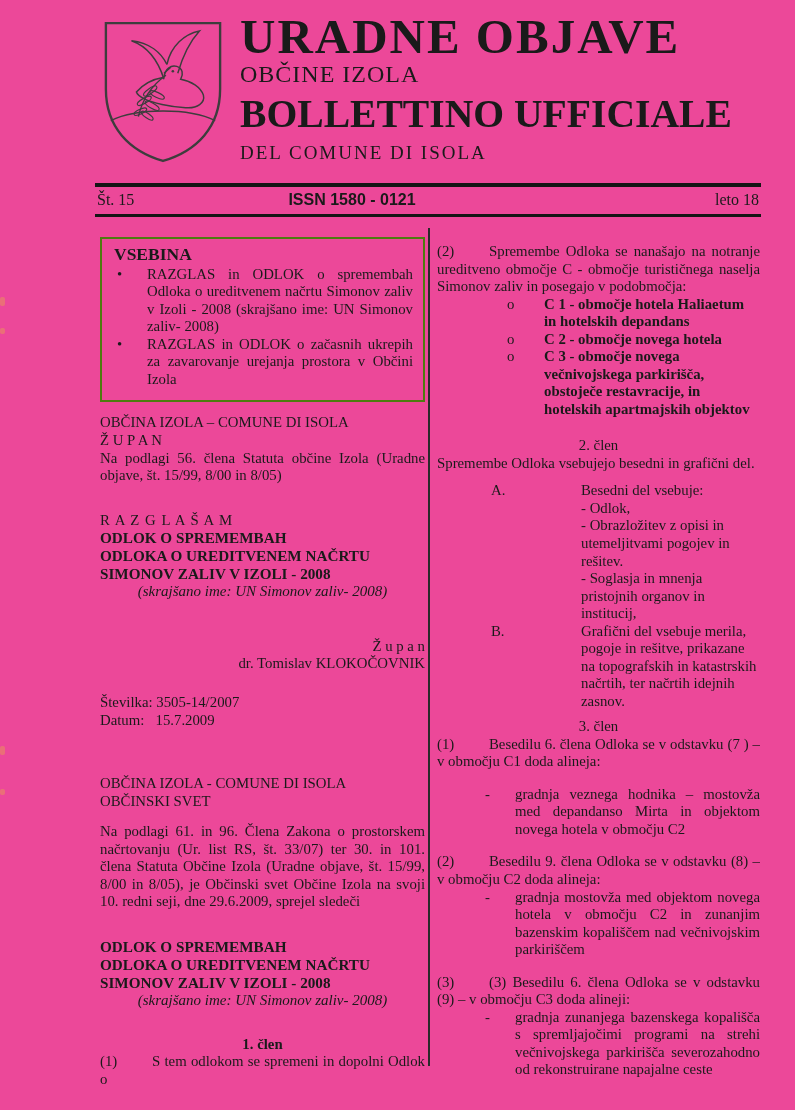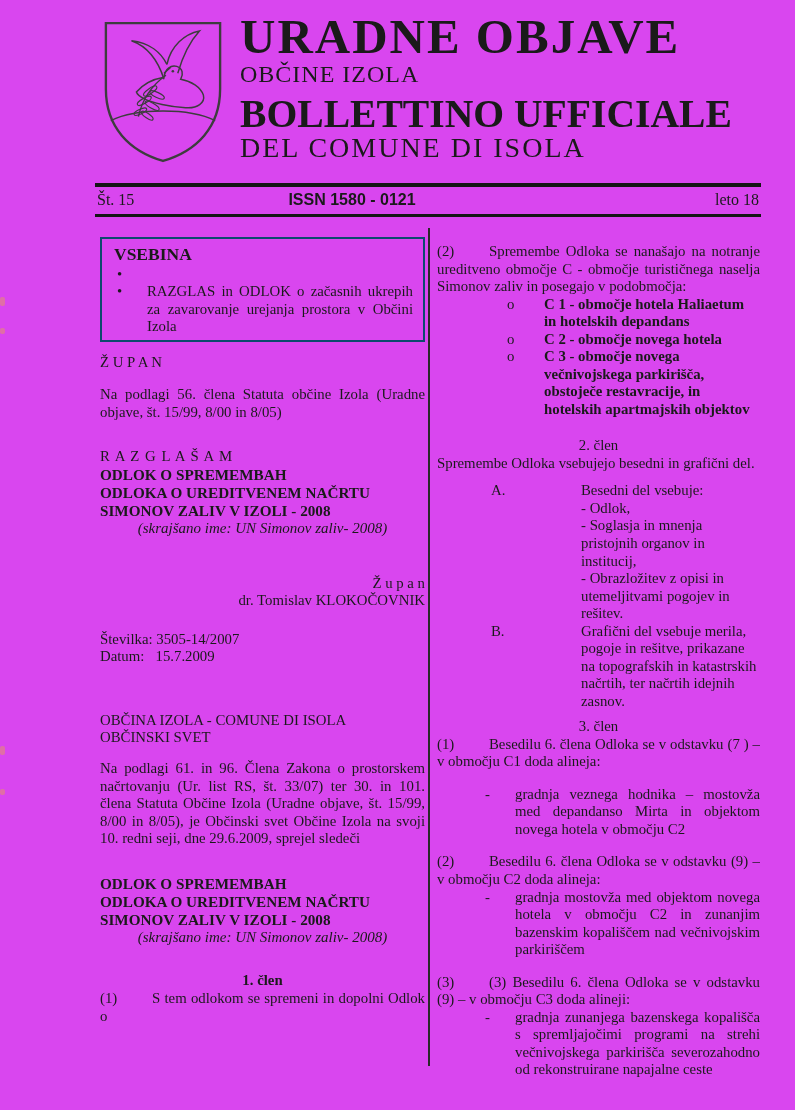--- a/index.html
+++ b/index.html
@@ -1,29 +1,29 @@
 <!DOCTYPE html>
 <html><head>
 <meta charset="utf-8">
 <style>
   html,body { margin:0; padding:0; background:#e8e8e8; }
   .page {
     position:relative; width:795px; height:1110px; margin:0 auto;
-    background:#d946ef; overflow:hidden;
+    background:#ec4899; overflow:hidden;
     font-family:"Liberation Serif","DejaVu Serif",serif;
     color:#1a1a1a;
   }
 
   
   .logo { position:absolute; left:99px; top:16px; width:128px; height:150px; }
   .masthead { position:absolute; left:240px; top:12px; width:522px; }
   .mast-t1 { font-size:49px; font-weight:bold; line-height:1.0; letter-spacing:2px; white-space:nowrap; }
   .mast-t2 { font-size:24px; line-height:1.0; letter-spacing:1px; margin-top:1px; }
   .mast-t3 { font-size:40px; font-weight:bold; line-height:1.0; letter-spacing:0px; margin-top:8px; white-space:nowrap; transform:scaleX(.99); transform-origin:left; }
-  .mast-t4 { font-size:28px; line-height:1.0; letter-spacing:2px; }
+  .mast-t4 { font-size:19px; line-height:1.0; letter-spacing:2px; margin-top:9px; }
 
   .metabar {
     position:absolute; left:95px; top:183px; width:662px;
     border-top:4px solid #151515; border-bottom:3px solid #151515;
     display:flex; align-items:baseline; padding:4px 2px 5px 2px;
     font-size:16px;
   }
   .m-issue { width:165px; }
   .m-date  { width:230px; text-align:center; }
   .m-issn  { width:180px; text-align:center; font-family:"Liberation Sans","DejaVu Sans",sans-serif; font-weight:bold; font-size:16px; }
@@ -33,29 +33,29 @@
   .columns { position:absolute; left:100px; top:228px; width:660px; display:flex; align-items:flex-start; }
   .col-left { width:325px; }
   .divider { width:2px; height:838px; background:#2a2a2a; margin-left:3px; }
   .col-right { width:323px; margin-left:7px; }
   .col-left, .col-right { font-size:14.8px; line-height:1.185; }
 
   .just { text-align:justify; }
   .pnum { display:inline-block; width:52px; }
 
   
-  .toc-box { border:2px solid #0c4a6e; margin-top:9px; padding:5px 10px 4px 12px; }
+  .toc-box { border:2px solid #4d7c0f; margin-top:9px; padding:5px 10px 12px 12px; }
   .toc-title { font-size:17.5px; font-weight:bold; margin-bottom:1px; }
   .toc-item { display:flex; }
   .toc-bullet { width:30px; padding-left:3px; }
   .toc-text { flex:1; text-align:justify; }
 
   
   .org1 { margin-top:12px; }
-  .legal1 { margin-top:15px; }
+  .legal1 { }
   .proclaim-block { margin-top:27px; }
   .proclaim { letter-spacing:1px; }
   .decree-line { text-align:left; font-weight:bold; font-size:15.2px; }
   .decree-short { text-align:center; font-style:italic; font-size:15px; }
   .signature { margin-top:37px; text-align:right; }
   .refs { margin-top:21px; }
   .org2 { margin-top:46px; }
   .legal2 { margin-top:13px; text-align:justify; }
   .decree2 { margin-top:27px; }
   .art-head { text-align:center; margin-top:26px; }
@@ -132,28 +132,30 @@
   </div>
 
   <div class="columns">
 
     <div class="col-left">
 
       <div class="toc-box">
         <div class="toc-title">VSEBINA</div>
         <div class="toc-item">
           <span class="toc-bullet">•</span>
+          <span class="toc-text">RAZGLAS in ODLOK o spremembah Odloka o ureditvenem načrtu Simonov zaliv v Izoli - 2008 (skrajšano ime: UN Simonov zaliv- 2008)</span>
         </div>
         <div class="toc-item">
           <span class="toc-bullet">•</span>
           <span class="toc-text">RAZGLAS in ODLOK o začasnih ukrepih za zavarovanje urejanja prostora v Občini Izola</span>
         </div>
       </div>
 
       <div class="org1">
+        <div>OBČINA IZOLA – COMUNE DI ISOLA</div>
         <div>Ž U P A N</div>
       </div>
 
       <div class="legal1 just">Na podlagi 56. člena Statuta občine Izola (Uradne objave, št. 15/99, 8/00 in 8/05)</div>
 
       <div class="proclaim-block">
         <div class="proclaim">R A Z G L A Š A M</div>
         <div class="decree-line">ODLOK O SPREMEMBAH</div>
         <div class="decree-line">ODLOKA O UREDITVENEM NAČRTU</div>
         <div class="decree-line">SIMONOV ZALIV V IZOLI - 2008</div>
@@ -213,43 +215,43 @@
       </div>
 
       <div class="art2-head">2. člen</div>
       <div>Spremembe Odloka vsebujejo besedni in grafični del.</div>
 
       <div class="sec-row sec-first">
         <span class="sec-label">A.</span>
         <span class="sec-body">
           <span style="display:block">Besedni del vsebuje:</span>
           <span style="display:block">- Odlok,</span>
+          <span style="display:block">- Obrazložitev z opisi in utemeljitvami pogojev in rešitev.</span>
           <span style="display:block">- Soglasja in mnenja pristojnih organov in institucij,</span>
-          <span style="display:block">- Obrazložitev z opisi in utemeljitvami pogojev in rešitev.</span>
         </span>
       </div>
       <div class="sec-row">
         <span class="sec-label">B.</span>
         <span class="sec-body">
           <span style="display:block">Grafični del vsebuje merila, pogoje in rešitve, prikazane na topografskih in katastrskih načrtih, ter načrtih idejnih zasnov.</span>
         </span>
       </div>
 
       <div class="art3-head">3. člen</div>
 
       <div class="just">
         <span class="pnum">(1)</span><span>Besedilu 6. člena Odloka se v odstavku (7 ) – v območju C1 doda alineja:</span>
       </div>
       <div class="alinea al-gap">
         <span class="al-marker">-</span>
         <span class="al-text">gradnja veznega hodnika – mostovža med depandanso Mirta in objektom novega hotela v območju C2</span>
       </div>
 
       <div class="p-block just">
-        <span class="pnum">(2)</span><span>Besedilu 6. člena Odloka se v odstavku (9) – v območju C2 doda alineja:</span>
+        <span class="pnum">(2)</span><span>Besedilu 9. člena Odloka se v odstavku (8) – v območju C2 doda alineja:</span>
       </div>
       <div class="alinea">
         <span class="al-marker">-</span>
         <span class="al-text">gradnja mostovža med objektom novega hotela v območju C2 in zunanjim bazenskim kopališčem nad večnivojskim parkiriščem</span>
       </div>
 
       <div class="p-block just">
         <span class="pnum">(3)</span><span>(3) Besedilu 6. člena Odloka se v odstavku (9) – v območju C3 doda alineji:</span>
       </div>
       <div class="alinea">

